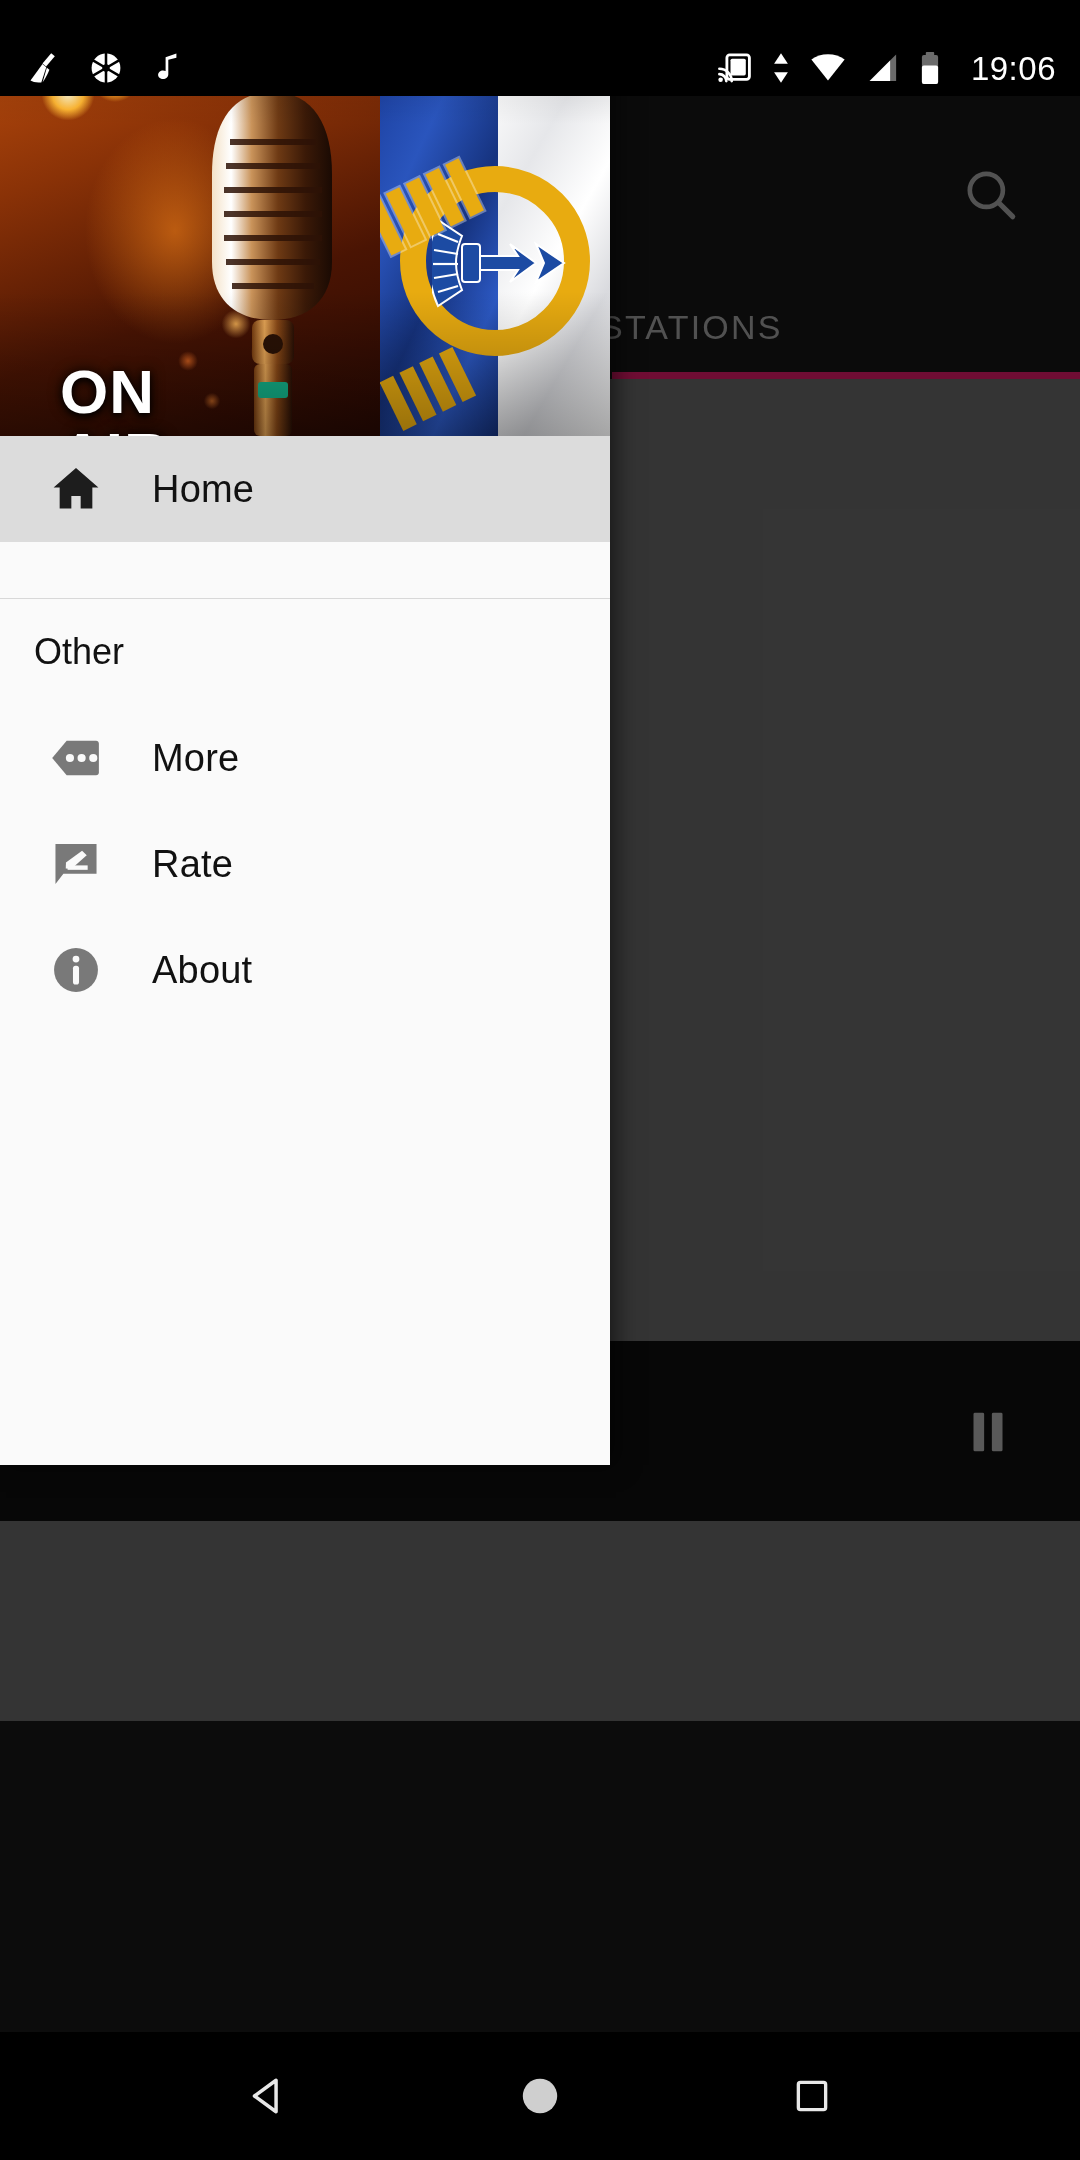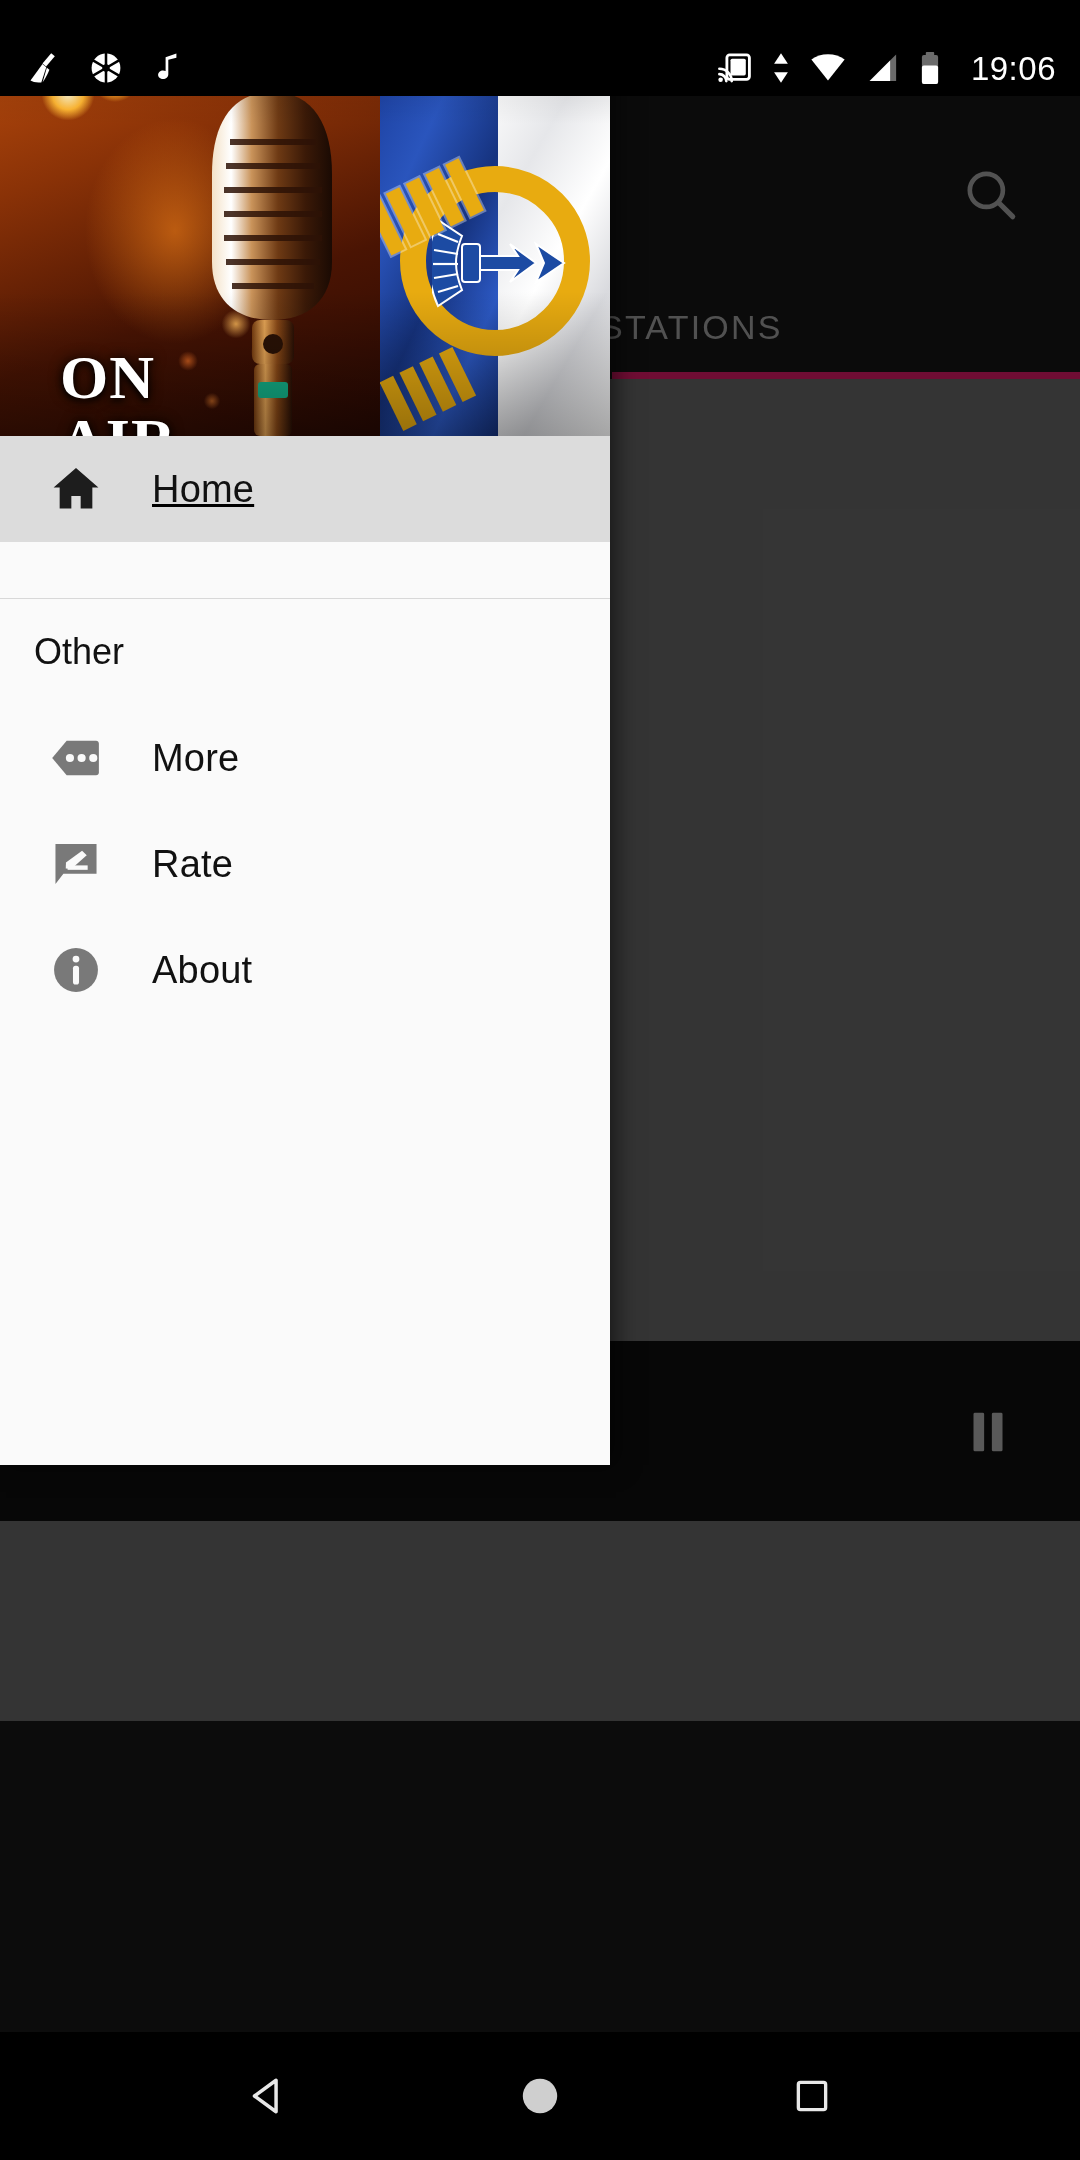--- a/index.html
+++ b/index.html
@@ -129,39 +129,38 @@
     transform:rotate(-26deg);
   }
   .flag-stripes2 i{
     position:absolute; top:0; width:15px; height:54px; background:#e8ab10;
   }
 
   
   .mic{ position:absolute; left:196px; top:26px; width:152px; height:354px; }
 
   .onair{
-    position:absolute; left:60px; top:290px;
+    position:absolute; left:60px; top:304px;
     color:#fff; font-size:62px; font-weight:700; line-height:1.02;
     letter-spacing:1px;
     text-shadow:0 0 14px rgba(0,0,0,.95), 0 3px 6px rgba(0,0,0,.9);
-    font-family:Liberation Serif, serif;
   }
   .hdr-shade{
     position:absolute; left:0; top:0; width:610px; height:380px;
     background:linear-gradient(to bottom, rgba(0,0,0,.12) 0%, rgba(0,0,0,0) 18%, rgba(0,0,0,0) 62%, rgba(0,0,0,.35) 100%);
     pointer-events:none;
   }
 
   
   .drawer-list{ background:#fafafa; }
   .d-item{
     height:106px; display:flex; align-items:center;
     padding-left:0; background:#fafafa;
   }
-  .d-item.selected{ background:#dcdcdc;text-decoration:underline; }
+  .d-item.selected{ background:#dcdcdc; }
   .d-icon{
     width:152px; min-width:152px; height:106px;
     display:flex; align-items:center; justify-content:center;
   }
   .d-label{
     font-size:38px; color:#111; font-weight:400; letter-spacing:.2px;
   }
   .d-divider{
     height:1px; background:#d8d8d8; margin-top:56px;
   }

